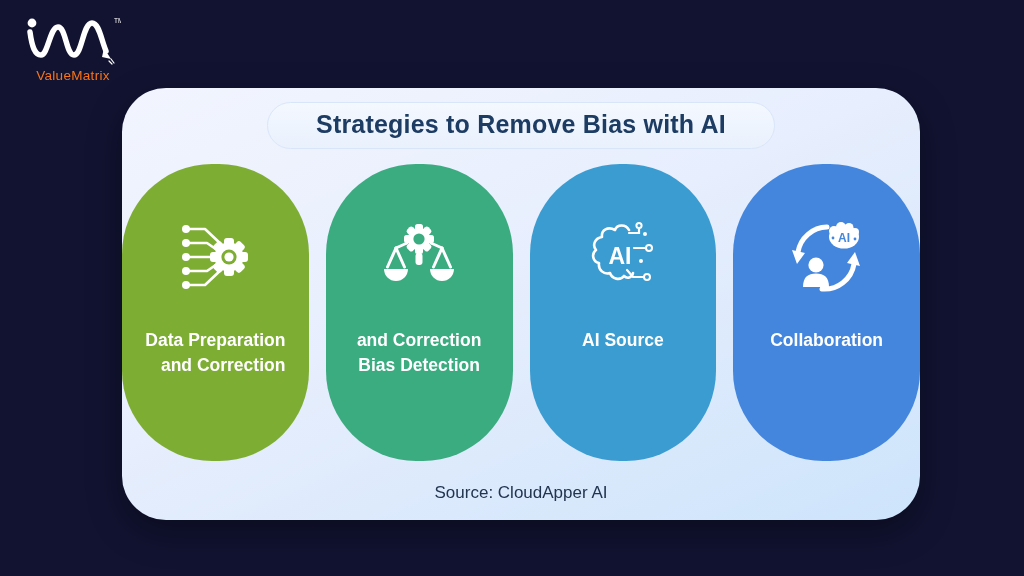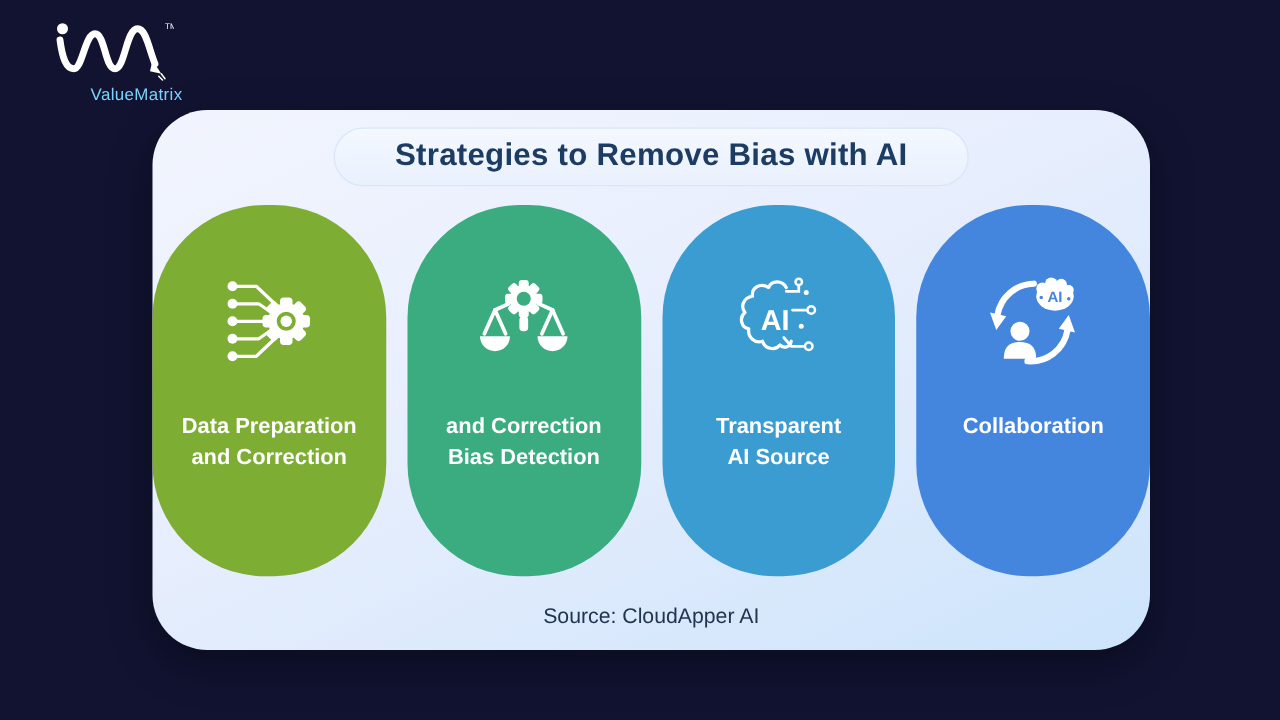--- a/index.html
+++ b/index.html
@@ -4,21 +4,21 @@
 <style>
   * { margin:0; padding:0; box-sizing:border-box; }
   html,body { width:1024px; height:576px; overflow:hidden; }
   body {
     background:#111331;
     font-family:"Liberation Sans", sans-serif;
     position:relative;
   }
 
   
-  .logo { position:absolute; left:36px; top:14px; width:110px; text-align:right; color:#7dd3fc; }
+  .logo { position:absolute; left:18px; top:14px; width:110px; text-align:center; color:#f97316; }
   .logo svg { display:block; margin:0 auto; }
   .logo-text { font-size:13.5px; letter-spacing:0.3px; margin-top:2px; font-weight:400; }
 
   
   .panel {
     position:absolute; left:122px; top:88px; width:798px; height:432px;
     border-radius:44px;
     background:linear-gradient(155deg,#f2f5fe 0%, #e7eefd 45%, #cde4fb 100%);
     box-shadow:0 12px 34px rgba(0,0,0,0.35);
     text-align:center;
@@ -83,21 +83,21 @@
 </div>
 
 <div class="panel">
 
   <div class="title-pill">
     <h1>Strategies to Remove Bias with AI</h1>
   </div>
 
   <div class="cards">
 
-    <div class="card" style="background: rgb(126, 173, 51); color: rgb(126, 173, 51);">
+    <div class="card" style="background: rgb(126, 173, 51); color: rgb(126, 173, 51); text-align: right;">
       <div class="icon-wrap">
         <svg width="72" height="72" viewBox="0 0 72 72">
           <g stroke="#fff" stroke-width="2.6" fill="none" stroke-linecap="round" stroke-linejoin="round">
             <path d="M7,8 H26 L44,25"></path>
             <path d="M7,22 H28 L41,31"></path>
             <path d="M7,36 H38"></path>
             <path d="M7,50 H28 L41,41"></path>
             <path d="M7,64 H26 L44,47"></path>
           </g>
           <g fill="#fff">
@@ -169,21 +169,20 @@
           </g>
           <circle cx="52" cy="4.5" r="2.6" stroke="#fff" stroke-width="2" fill="none"></circle>
           <circle cx="62" cy="27" r="3" stroke="#fff" stroke-width="2" fill="none"></circle>
           <circle cx="60" cy="56" r="3" stroke="#fff" stroke-width="2" fill="none"></circle>
           <circle cx="58" cy="13" r="2" fill="#fff"></circle>
           <circle cx="54" cy="40" r="2" fill="#fff"></circle>
           <text x="33" y="43" text-anchor="middle" font-size="23" font-weight="bold" fill="#fff" font-family="Liberation Sans, sans-serif">AI</text>
         </svg>
       </div>
       <div class="card-label">
-        <div>Transparent</div>
         <div>AI Source</div>
       </div>
     </div>
 
     <div class="card" style="background: rgb(68, 134, 221); color: rgb(68, 134, 221);">
       <div class="icon-wrap">
         <svg width="76" height="76" viewBox="0 0 76 76">
           <g stroke="#fff" stroke-width="5" fill="none" stroke-linecap="round">
             <path d="M38,8 A30,30 0 0 0 9,33"></path>
             <path d="M33,70 A30,30 0 0 0 65,45"></path>

